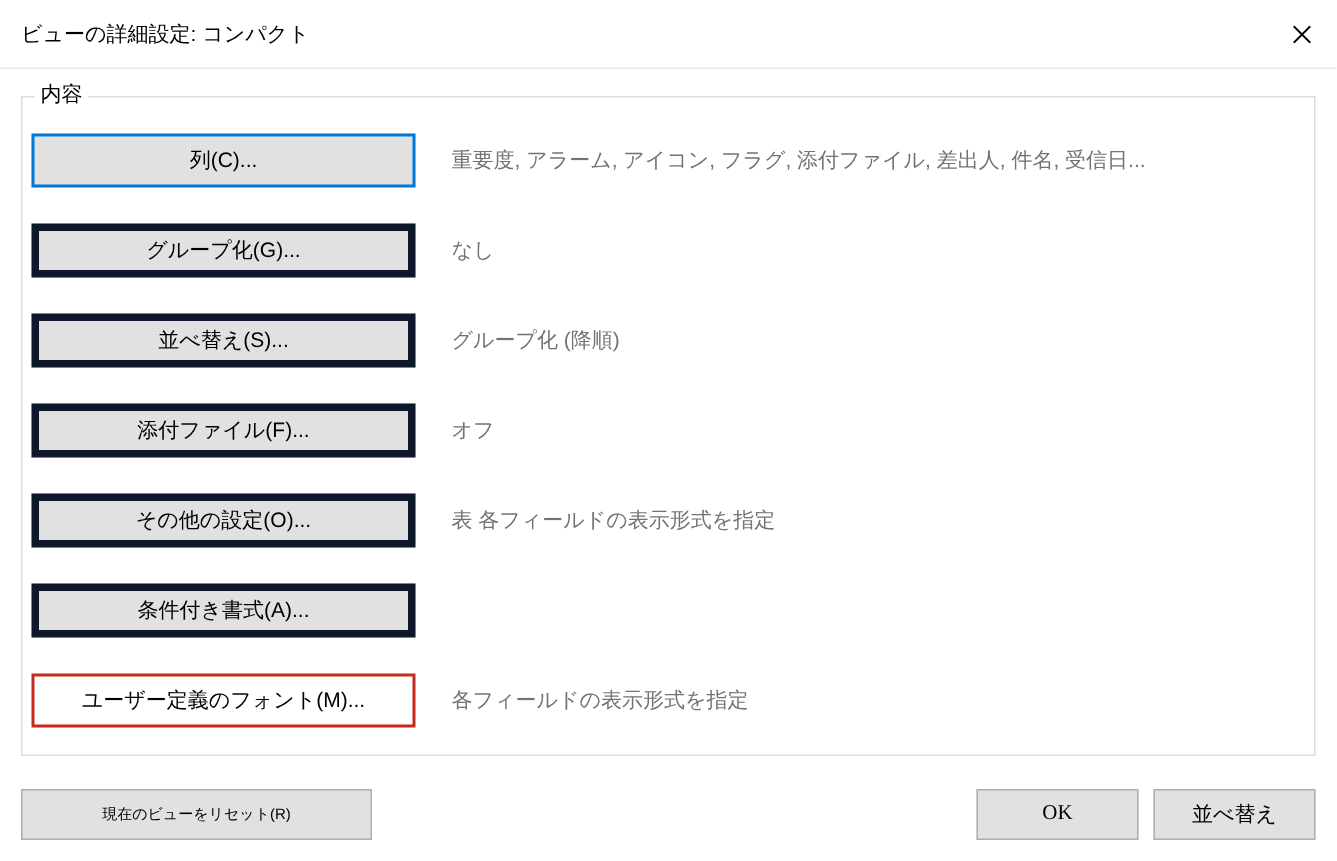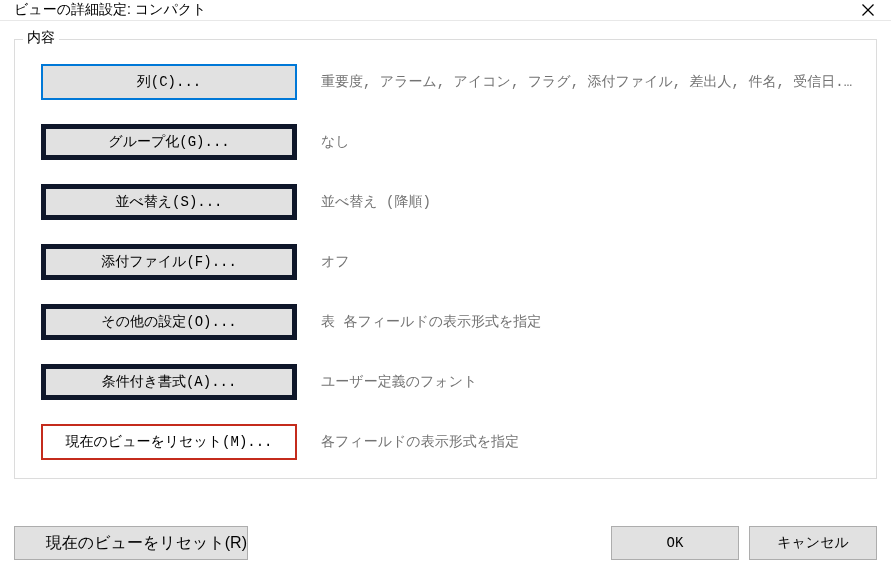--- a/index.html
+++ b/index.html
@@ -10,21 +10,21 @@
     body {
       font-family: "Yu Gothic UI", "Meiryo UI", "MS UI Gothic", sans-serif;
       font-size: 14px;
       background: #ffffff;
       width: 891px;
       height: 574px;
       overflow: hidden;
       position: relative;
     }
     .titlebar {
-      height: 21px;
+      height: 46px;
       display: flex;
       align-items: center;
       justify-content: space-between;
       padding: 0 0 0 14px;
       border-bottom: 1px solid #e8e8e8;
     }
     .titlebar-title {
       font-size: 14px;
       color: #000;
     }
@@ -39,38 +39,37 @@
     }
     .close-btn svg {
       width: 12px;
       height: 12px;
     }
     .content {
       padding: 8px 14px 0 14px;
     }
     .groupbox {
       border: 1px solid #dcdcdc;
-      padding: 24px 18px 18px 26px;
+      padding: 24px 18px 18px 6px;
       position: relative;
       margin-top: 10px;
     }
     .groupbox-legend {
       position: absolute;
       top: -11px;
       left: 8px;
       background: #ffffff;
       padding: 0 4px;
       font-size: 14px;
       color: #000;
     }
     .row {
       display: flex;
       align-items: center;
       margin-bottom: 24px;
-      font-family: Liberation Mono, monospace;
     }
     .row:last-child {
       margin-bottom: 0;
     }
     .btn {
       width: 256px;
       height: 36px;
       background: #e1e1e1;
       border: 5px solid #0f172a;
       font-family: inherit;
@@ -107,37 +106,36 @@
       right: 0;
     }
     .footer-left {
       display: flex;
     }
     .footer-right {
       display: flex;
       gap: 10px;
     }
     .footer-btn {
-      width: 128px;
+      width: 108px;
       height: 34px;
       background: #e1e1e1;
       border: 1px solid #adadad;
-      font-family: Liberation Mono, monospace;
+      font-family: Liberation Serif, serif;
       font-size: 14px;
       cursor: pointer;
     }
     .reset-btn {
       width: 234px;
       height: 34px;
       background: #e1e1e1;
       border: 1px solid #adadad;
       font-family: inherit;
-      font-size: 16px;
+      font-size: 10px;
       cursor: pointer;
-      text-align: right;
     }
   </style>
 </head>
 <body>
 
 <div class="titlebar">
   <div class="titlebar-title">ビューの詳細設定: コンパクト</div>
   <div class="close-btn">
     <svg viewBox="0 0 12 12">
       <line x1="0.5" y1="0.5" x2="11.5" y2="11.5" stroke="currentColor" stroke-width="1.2"></line>
@@ -155,47 +153,46 @@
       <div class="desc">重要度, アラーム, アイコン, フラグ, 添付ファイル, 差出人, 件名, 受信日...</div>
     </div>
 
     <div class="row">
       <button class="btn">グループ化(G)...</button>
       <div class="desc">なし</div>
     </div>
 
     <div class="row">
       <button class="btn">並べ替え(S)...</button>
-      <div class="desc">並べ替え (降順)</div>
+      <div class="desc">グループ化 (降順)</div>
     </div>
 
     <div class="row">
       <button class="btn">添付ファイル(F)...</button>
       <div class="desc">オフ</div>
     </div>
 
     <div class="row">
       <button class="btn">その他の設定(O)...</button>
       <div class="desc">表 各フィールドの表示形式を指定</div>
     </div>
 
     <div class="row">
       <button class="btn">条件付き書式(A)...</button>
-      <div class="desc">ユーザー定義のフォント</div>
     </div>
 
     <div class="row">
-      <button class="btn highlighted">現在のビューをリセット(M)...</button>
+      <button class="btn highlighted">ユーザー定義のフォント(M)...</button>
       <div class="desc">各フィールドの表示形式を指定</div>
     </div>
 
   </div>
 </div>
 
 <div class="footer">
   <div class="footer-left">
     <button class="reset-btn">現在のビューをリセット(R)</button>
   </div>
   <div class="footer-right">
     <button class="footer-btn">OK</button>
-    <button class="footer-btn">キャンセル</button>
+    <button class="footer-btn">並べ替え</button>
   </div>
 </div>
 
 </body></html>

